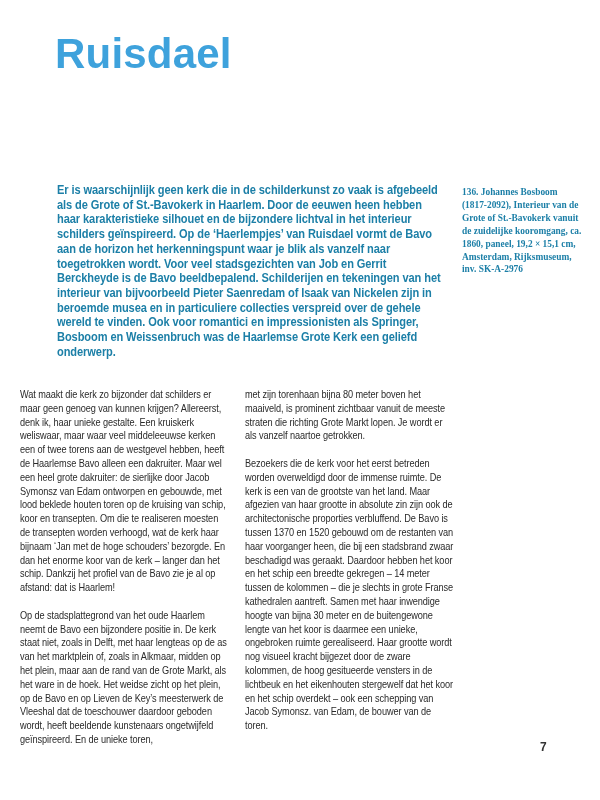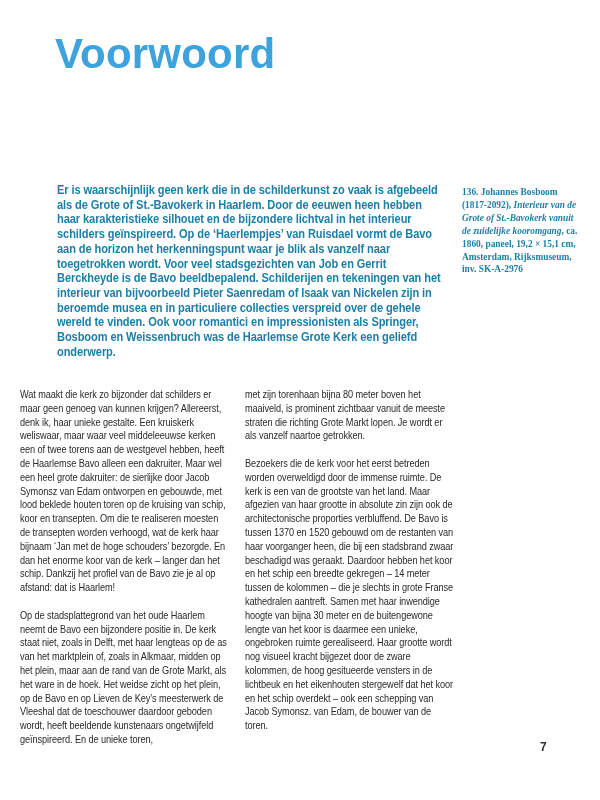--- a/index.html
+++ b/index.html
@@ -49,21 +49,20 @@
     left: 462px;
     top: 186px;
     width: 122px;
     font-family: "Liberation Serif", serif;
     font-size: 9.4px;
     line-height: 12.9px;
     font-weight: 700;
     color: #1c7fa7;
   }
   .caption .it {
-    font-style: italic;
   }
   .col {
     position: absolute;
     top: 388px;
     width: 238px;
     transform: scaleX(0.885);
     transform-origin: left top;
     font-size: 10.4px;
     line-height: 13.8px;
     letter-spacing: -0.1px;
@@ -81,21 +80,21 @@
     font-size: 12px;
     font-weight: 700;
     color: #333333;
   }
 </style>
 </head>
 <body>
 
 <div class="page">
 
-  <h1 class="page-title">Voorwoord</h1>
+  <h1 class="page-title">Ruisdael</h1>
 
   <div class="intro">Er is waarschijnlijk geen kerk die in de schilderkunst zo vaak is afgebeeld als de Grote of St.-Bavokerk in Haarlem. Door de eeuwen heen hebben haar karakteristieke silhouet en de bijzondere lichtval in het interieur schilders geïnspireerd. Op de ‘Haerlempjes’ van Ruisdael vormt de Bavo aan de horizon het herkenningspunt waar je blik als vanzelf naar toegetrokken wordt. Voor veel stadsgezichten van Job en Gerrit Berckheyde is de Bavo beeldbepalend. Schilderijen en tekeningen van het interieur van bijvoorbeeld Pieter Saenredam of Isaak van Nickelen zijn in beroemde musea en in particuliere collecties verspreid over de gehele wereld te vinden. Ook voor romantici en impressionisten als Springer, Bosboom en Weissenbruch was de Haarlemse Grote Kerk een geliefd onderwerp.</div>
 
   <div class="caption">
     <span>136. Johannes Bosboom (1817-2092), </span><span class="it">Interieur van de Grote of St.-Bavokerk vanuit de zuidelijke kooromgang</span><span>, ca. 1860, paneel, 19,2 × 15,1 cm, Amsterdam, Rijksmuseum, inv. SK-A-2976</span>
   </div>
 
   <div class="col col-left">
     <p>Wat maakt die kerk zo bijzonder dat schilders er maar geen genoeg van kunnen krijgen? Allereerst, denk ik, haar unieke gestalte. Een kruiskerk weliswaar, maar waar veel middeleeuwse kerken een of twee torens aan de westgevel hebben, heeft de Haarlemse Bavo alleen een dakruiter. Maar wel een heel grote dakruiter: de sierlijke door Jacob Symonsz van Edam ontworpen en gebouwde, met lood beklede houten toren op de kruising van schip, koor en transepten. Om die te realiseren moesten de transepten worden verhoogd, wat de kerk haar bijnaam ‘Jan met de hoge schouders’ bezorgde. En dan het enorme koor van de kerk – langer dan het schip. Dankzij het profiel van de Bavo zie je al op afstand: dat is Haarlem!</p>
     <p>Op de stadsplattegrond van het oude Haarlem neemt de Bavo een bijzondere positie in. De kerk staat niet, zoals in Delft, met haar lengteas op de as van het marktplein of, zoals in Alkmaar, midden op het plein, maar aan de rand van de Grote Markt, als het ware in de hoek. Het weidse zicht op het plein, op de Bavo en op Lieven de Key’s meesterwerk de Vleeshal dat de toeschouwer daardoor geboden wordt, heeft beeldende kunstenaars ongetwijfeld geïnspireerd. En de unieke toren,</p>

